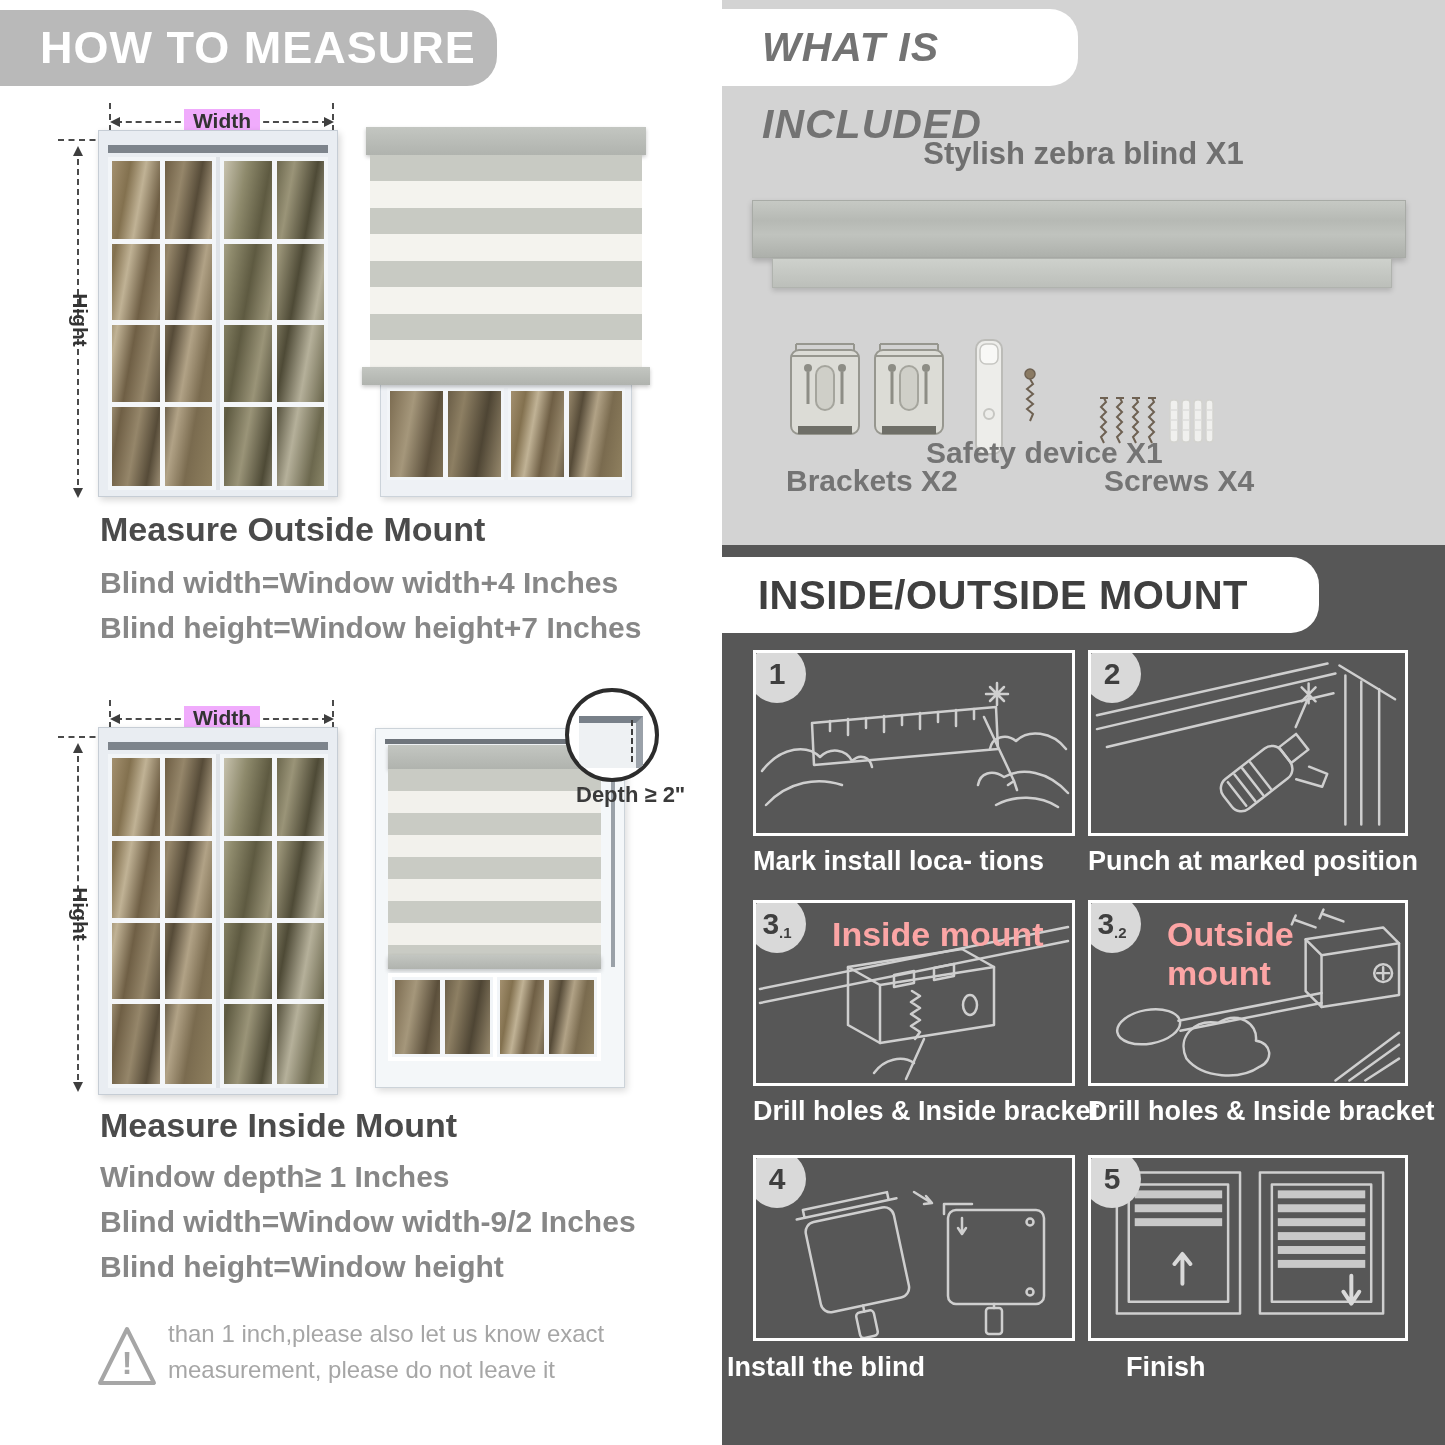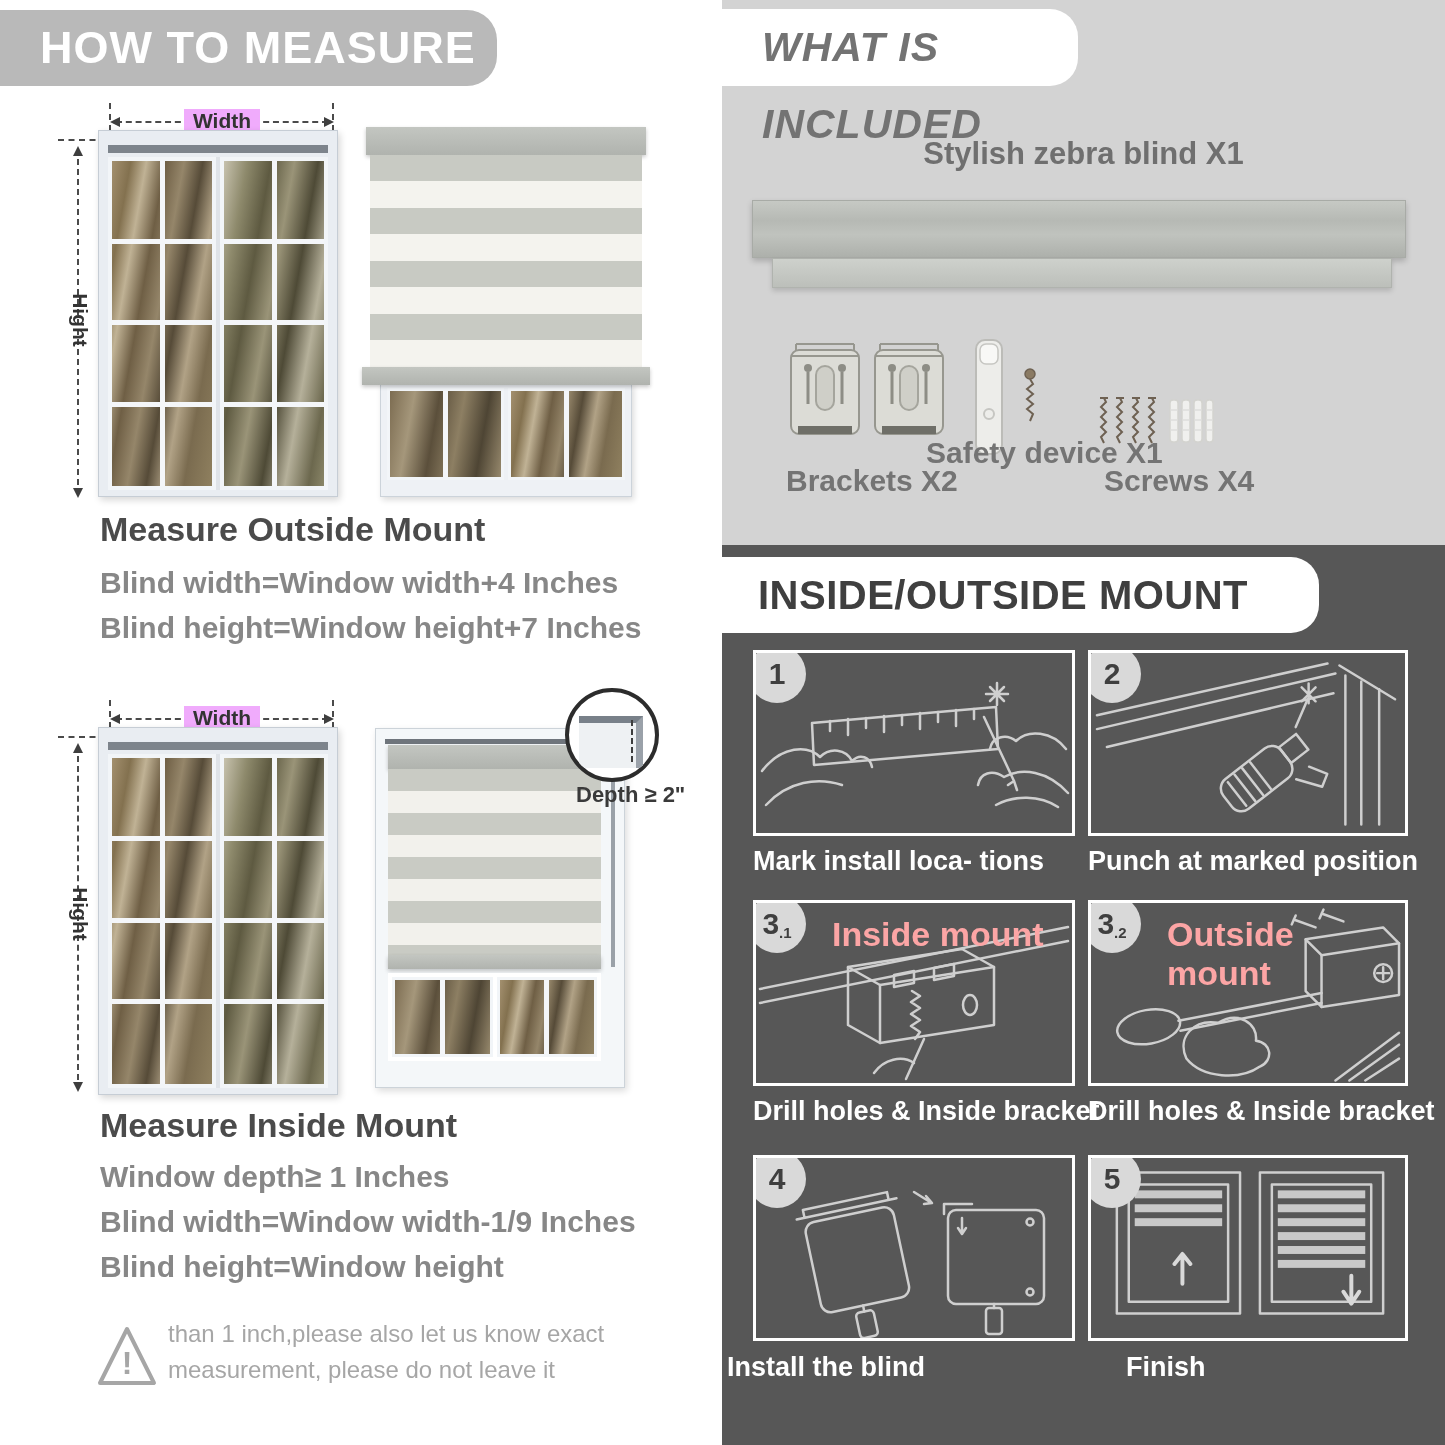--- a/index.html
+++ b/index.html
@@ -203,21 +203,21 @@
   </div>
 
   <div class="abs mag" style="left:565px;top:688px;width:94px;height:94px;z-index:5;">
     <div class="mag-wall"></div>
     <div class="mag-dash"></div>
   </div>
   <div class="abs depth-label" style="left:576px;top:782px;">Depth ≥ 2"</div>
 
   <div class="abs measure-title" style="left:100px;top:1106px;">Measure Inside Mount</div>
   <div class="abs measure-line" style="left:100px;top:1160px;">Window depth≥ 1 Inches</div>
-  <div class="abs measure-line" style="left:100px;top:1205px;">Blind width=Window width-1/9 Inches</div>
+  <div class="abs measure-line" style="left:100px;top:1205px;">Blind width=Window width-9/2 Inches</div>
   <div class="abs measure-line" style="left:100px;top:1250px;">Blind height=Window height</div>
 
   <svg class="abs" style="left:95px;top:1322px;" width="64" height="70" viewBox="0 0 64 70">
     <path d="M32,7 L59,61 L5,61 Z" fill="none" stroke="#a6a6a6" stroke-width="4" stroke-linejoin="round"></path>
     <text x="32" y="52" text-anchor="middle" font-size="32" font-weight="bold" fill="#a6a6a6">!</text>
   </svg>
   <div class="abs warn-text" style="left:168px;top:1316px;width:480px;">
     <div>than 1 inch,please also let us know exact</div>
     <div>measurement, please do not leave it</div>
   </div>

